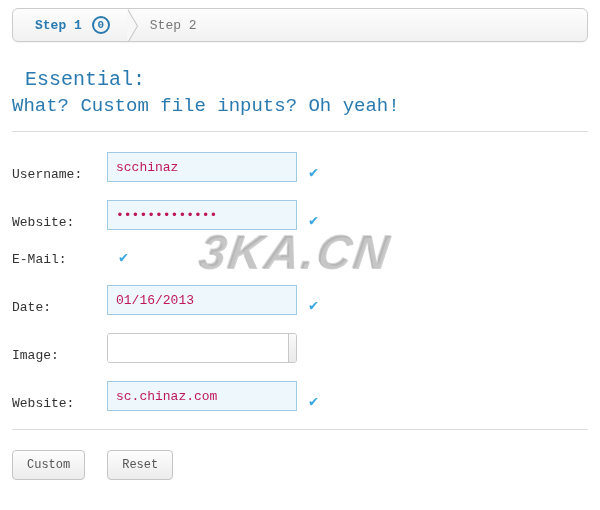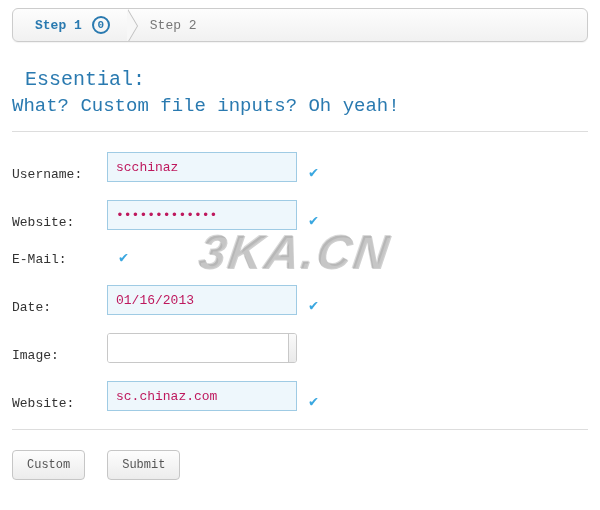--- a/index.html
+++ b/index.html
@@ -231,16 +231,16 @@
 <div class="row">
   <label>Website:</label>
   <input class="txt" type="text" value="sc.chinaz.com" style="">
   <span class="check">✔</span>
 </div>
 
 <hr>
 
 <div class="actions">
   <button class="btn">Custom</button>
-  <button class="btn">Submit</button>
+  <button class="btn">Reset</button>
 </div>
 
 <div class="watermark">3KA.CN</div>
 
 </body></html>

